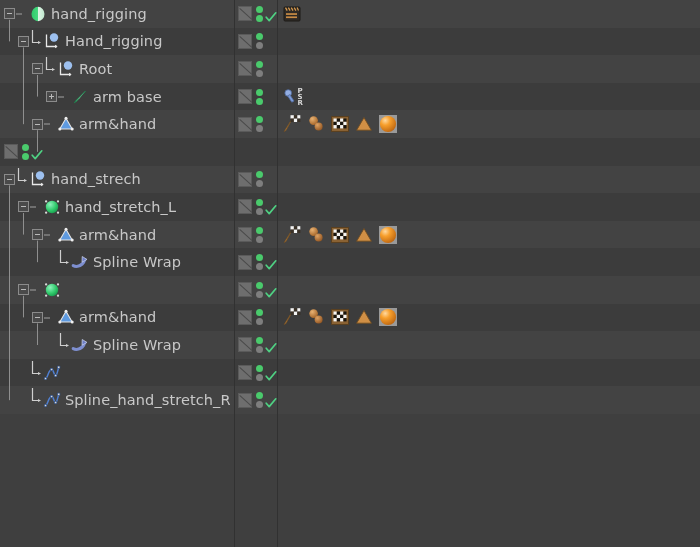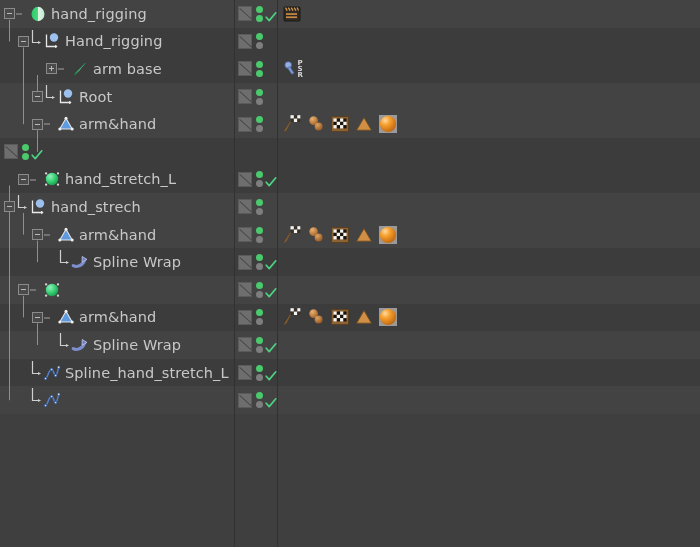--- a/index.html
+++ b/index.html
@@ -290,55 +290,20 @@
           <div class="dots">
             <div class="dot"></div>
             <div class="dot off"></div>
           </div>
           <span class="check hidden"><svg width="12" height="12" viewBox="0 0 12 12">
               <path d="M1.2 6.2 L4.2 9.6 L10.8 1.8" stroke="#4fd183" stroke-width="1.7" fill="none" stroke-linecap="round" stroke-linejoin="round"></path>
             </svg></span>
         </div>
         <div class="tag-col"></div>
       </div>
-      <div class="row even">
-        <div class="name-col">
-          <div class="indent" style="flex: 0 0 46px;"></div>
-          <div class="expander plus"></div>
-          <div class="hook"><svg width="12" height="28" viewBox="0 0 12 28">
-              <path d="M0 14 L6 14" stroke="#9a9a9a" stroke-width="1.1" fill="none"></path>
-            </svg></div>
-          <span class="obj-icon">
-            <svg width="18" height="18" viewBox="0 0 18 18">
-              <path d="M14.5 3 L5 12.5 L3.3 14.8 L5.6 13.2 Z" fill="#49cf84" stroke="#1f7a4c" stroke-width="0.9" stroke-linejoin="round"></path>
-              <path d="M14.5 3 L8.6 10.3 L5.2 13.1 Z" fill="#b6f0ce" opacity="0.55"></path>
-            </svg>
-          </span>
-          <span class="obj-label">arm base</span>
-        </div>
-        <div class="vis-col">
-          <div class="vis-square"></div>
-          <div class="dots">
-            <div class="dot"></div>
-            <div class="dot"></div>
-          </div>
-          <span class="check hidden"><svg width="12" height="12" viewBox="0 0 12 12">
-              <path d="M1.2 6.2 L4.2 9.6 L10.8 1.8" stroke="#4fd183" stroke-width="1.7" fill="none" stroke-linecap="round" stroke-linejoin="round"></path>
-            </svg></span>
-        </div>
-        <div class="tag-col">
-          <span class="tag">
-            <svg width="20" height="20" viewBox="0 0 20 20">
-              <circle cx="6.2" cy="6.0" r="3.3" fill="#93aee2" stroke="#4f6a9e" stroke-width="0.8"></circle>
-              <path d="M7.8 7.6 L12.0 14.0 L9.8 15.2 L5.6 8.9 Z" fill="#7e9bd6" stroke="#4f6a9e" stroke-width="0.8" stroke-linejoin="round"></path>
-            </svg>
-            <span class="psr-letters">P<br>S<br>R</span>
-          </span>
-        </div>
-      </div>
       <div class="row odd">
         <div class="name-col">
           <div class="indent" style="flex: 0 0 32px;"></div>
           <div class="expander"></div>
           <div class="hook"><svg width="12" height="28" viewBox="0 0 12 28">
               <path d="M2.5 2 L2.5 14.5 L9 14.5" stroke="#cfcfcf" stroke-width="1.2" fill="none"></path>
               <path d="M8 12.9 L11 14.5 L8 16.1 Z" fill="#cfcfcf"></path>
             </svg></div>
           <span class="obj-icon">
             <svg width="18" height="18" viewBox="0 0 18 18">
@@ -353,20 +318,55 @@
           <div class="vis-square"></div>
           <div class="dots">
             <div class="dot"></div>
             <div class="dot off"></div>
           </div>
           <span class="check hidden"><svg width="12" height="12" viewBox="0 0 12 12">
               <path d="M1.2 6.2 L4.2 9.6 L10.8 1.8" stroke="#4fd183" stroke-width="1.7" fill="none" stroke-linecap="round" stroke-linejoin="round"></path>
             </svg></span>
         </div>
         <div class="tag-col"></div>
+      </div>
+      <div class="row even">
+        <div class="name-col">
+          <div class="indent" style="flex: 0 0 46px;"></div>
+          <div class="expander plus"></div>
+          <div class="hook"><svg width="12" height="28" viewBox="0 0 12 28">
+              <path d="M0 14 L6 14" stroke="#9a9a9a" stroke-width="1.1" fill="none"></path>
+            </svg></div>
+          <span class="obj-icon">
+            <svg width="18" height="18" viewBox="0 0 18 18">
+              <path d="M14.5 3 L5 12.5 L3.3 14.8 L5.6 13.2 Z" fill="#49cf84" stroke="#1f7a4c" stroke-width="0.9" stroke-linejoin="round"></path>
+              <path d="M14.5 3 L8.6 10.3 L5.2 13.1 Z" fill="#b6f0ce" opacity="0.55"></path>
+            </svg>
+          </span>
+          <span class="obj-label">arm base</span>
+        </div>
+        <div class="vis-col">
+          <div class="vis-square"></div>
+          <div class="dots">
+            <div class="dot"></div>
+            <div class="dot"></div>
+          </div>
+          <span class="check hidden"><svg width="12" height="12" viewBox="0 0 12 12">
+              <path d="M1.2 6.2 L4.2 9.6 L10.8 1.8" stroke="#4fd183" stroke-width="1.7" fill="none" stroke-linecap="round" stroke-linejoin="round"></path>
+            </svg></span>
+        </div>
+        <div class="tag-col">
+          <span class="tag">
+            <svg width="20" height="20" viewBox="0 0 20 20">
+              <circle cx="6.2" cy="6.0" r="3.3" fill="#93aee2" stroke="#4f6a9e" stroke-width="0.8"></circle>
+              <path d="M7.8 7.6 L12.0 14.0 L9.8 15.2 L5.6 8.9 Z" fill="#7e9bd6" stroke="#4f6a9e" stroke-width="0.8" stroke-linejoin="round"></path>
+            </svg>
+            <span class="psr-letters">P<br>S<br>R</span>
+          </span>
+        </div>
       </div>
       <div class="row odd">
         <div class="name-col">
           <div class="indent" style="flex: 0 0 32px;"></div>
           <div class="expander"></div>
           <div class="hook"><svg width="12" height="28" viewBox="0 0 12 28">
               <path d="M0 14 L6 14" stroke="#9a9a9a" stroke-width="1.1" fill="none"></path>
             </svg></div>
           <span class="obj-icon">
             <svg width="18" height="18" viewBox="0 0 18 18">
@@ -463,20 +463,49 @@
           <div class="dots">
             <div class="dot"></div>
             <div class="dot"></div>
           </div>
           <span class="check"><svg width="12" height="12" viewBox="0 0 12 12">
               <path d="M1.2 6.2 L4.2 9.6 L10.8 1.8" stroke="#4fd183" stroke-width="1.7" fill="none" stroke-linecap="round" stroke-linejoin="round"></path>
             </svg></span>
         </div>
         <div class="tag-col"></div>
       </div>
+      <div class="row odd">
+        <div class="name-col">
+          <div class="indent" style="flex: 0 0 4px;"></div>
+          <div class="expander"></div>
+          <div class="hook"><svg width="12" height="28" viewBox="0 0 12 28">
+              <path d="M2.5 2 L2.5 14.5 L9 14.5" stroke="#cfcfcf" stroke-width="1.2" fill="none"></path>
+              <path d="M8 12.9 L11 14.5 L8 16.1 Z" fill="#cfcfcf"></path>
+            </svg></div>
+          <span class="obj-icon">
+            <svg width="18" height="18" viewBox="0 0 18 18">
+              <circle cx="11" cy="5.5" r="4.2" fill="#9dc0ef"></circle>
+              <path d="M3.5 2.5 L3.5 14.5 L14 14.5" stroke="#e9e9e9" stroke-width="1.3" fill="none"></path>
+              <path d="M12 12.7 L14.6 14.5 L12 16.3 Z" fill="#e9e9e9"></path>
+            </svg>
+          </span>
+          <span class="obj-label">hand_strech</span>
+        </div>
+        <div class="vis-col">
+          <div class="vis-square"></div>
+          <div class="dots">
+            <div class="dot"></div>
+            <div class="dot off"></div>
+          </div>
+          <span class="check hidden"><svg width="12" height="12" viewBox="0 0 12 12">
+              <path d="M1.2 6.2 L4.2 9.6 L10.8 1.8" stroke="#4fd183" stroke-width="1.7" fill="none" stroke-linecap="round" stroke-linejoin="round"></path>
+            </svg></span>
+        </div>
+        <div class="tag-col"></div>
+      </div>
       <div class="row even">
         <div class="name-col">
           <div class="indent" style="flex: 0 0 18px;"></div>
           <div class="expander"></div>
           <div class="hook"><svg width="12" height="28" viewBox="0 0 12 28">
               <path d="M0 14 L6 14" stroke="#9a9a9a" stroke-width="1.1" fill="none"></path>
             </svg></div>
           <span class="obj-icon">
             <svg width="18" height="18" viewBox="0 0 18 18">
               <defs>
@@ -495,49 +524,20 @@
           </span>
           <span class="obj-label">hand_stretch_L</span>
         </div>
         <div class="vis-col">
           <div class="vis-square"></div>
           <div class="dots">
             <div class="dot"></div>
             <div class="dot off"></div>
           </div>
           <span class="check"><svg width="12" height="12" viewBox="0 0 12 12">
-              <path d="M1.2 6.2 L4.2 9.6 L10.8 1.8" stroke="#4fd183" stroke-width="1.7" fill="none" stroke-linecap="round" stroke-linejoin="round"></path>
-            </svg></span>
-        </div>
-        <div class="tag-col"></div>
-      </div>
-      <div class="row odd">
-        <div class="name-col">
-          <div class="indent" style="flex: 0 0 4px;"></div>
-          <div class="expander"></div>
-          <div class="hook"><svg width="12" height="28" viewBox="0 0 12 28">
-              <path d="M2.5 2 L2.5 14.5 L9 14.5" stroke="#cfcfcf" stroke-width="1.2" fill="none"></path>
-              <path d="M8 12.9 L11 14.5 L8 16.1 Z" fill="#cfcfcf"></path>
-            </svg></div>
-          <span class="obj-icon">
-            <svg width="18" height="18" viewBox="0 0 18 18">
-              <circle cx="11" cy="5.5" r="4.2" fill="#9dc0ef"></circle>
-              <path d="M3.5 2.5 L3.5 14.5 L14 14.5" stroke="#e9e9e9" stroke-width="1.3" fill="none"></path>
-              <path d="M12 12.7 L14.6 14.5 L12 16.3 Z" fill="#e9e9e9"></path>
-            </svg>
-          </span>
-          <span class="obj-label">hand_strech</span>
-        </div>
-        <div class="vis-col">
-          <div class="vis-square"></div>
-          <div class="dots">
-            <div class="dot"></div>
-            <div class="dot off"></div>
-          </div>
-          <span class="check hidden"><svg width="12" height="12" viewBox="0 0 12 12">
               <path d="M1.2 6.2 L4.2 9.6 L10.8 1.8" stroke="#4fd183" stroke-width="1.7" fill="none" stroke-linecap="round" stroke-linejoin="round"></path>
             </svg></span>
         </div>
         <div class="tag-col"></div>
       </div>
       <div class="row odd">
         <div class="name-col">
           <div class="indent" style="flex: 0 0 32px;"></div>
           <div class="expander"></div>
           <div class="hook"><svg width="12" height="28" viewBox="0 0 12 28">
@@ -830,21 +830,20 @@
             </svg></div>
           <span class="obj-icon">
             <svg width="18" height="18" viewBox="0 0 18 18">
               <path d="M2.5 14.5 C4.8 14.5 5.4 5.5 8.6 5.5 C11.0 5.5 10.6 11.5 12.6 11.5 C14.2 11.5 14.6 6.2 15.8 3.2" stroke="#4f7fd1" stroke-width="1.5" fill="none"></path>
               <rect x="1.4" y="13.4" width="2.3" height="2.3" fill="#dcdcdc" stroke="#2d4f86" stroke-width="0.6"></rect>
               <rect x="7.5" y="4.4" width="2.3" height="2.3" fill="#dcdcdc" stroke="#2d4f86" stroke-width="0.6"></rect>
               <rect x="11.5" y="10.4" width="2.3" height="2.3" fill="#dcdcdc" stroke="#2d4f86" stroke-width="0.6"></rect>
               <rect x="14.6" y="2.1" width="2.3" height="2.3" fill="#dcdcdc" stroke="#2d4f86" stroke-width="0.6"></rect>
             </svg>
           </span>
-          <span class="obj-label">Spline_hand_stretch_L</span>
         </div>
         <div class="vis-col">
           <div class="vis-square"></div>
           <div class="dots">
             <div class="dot"></div>
             <div class="dot off"></div>
           </div>
           <span class="check"><svg width="12" height="12" viewBox="0 0 12 12">
               <path d="M1.2 6.2 L4.2 9.6 L10.8 1.8" stroke="#4fd183" stroke-width="1.7" fill="none" stroke-linecap="round" stroke-linejoin="round"></path>
             </svg></span>
@@ -861,20 +860,21 @@
             </svg></div>
           <span class="obj-icon">
             <svg width="18" height="18" viewBox="0 0 18 18">
               <path d="M2.5 14.5 C4.8 14.5 5.4 5.5 8.6 5.5 C11.0 5.5 10.6 11.5 12.6 11.5 C14.2 11.5 14.6 6.2 15.8 3.2" stroke="#4f7fd1" stroke-width="1.5" fill="none"></path>
               <rect x="1.4" y="13.4" width="2.3" height="2.3" fill="#dcdcdc" stroke="#2d4f86" stroke-width="0.6"></rect>
               <rect x="7.5" y="4.4" width="2.3" height="2.3" fill="#dcdcdc" stroke="#2d4f86" stroke-width="0.6"></rect>
               <rect x="11.5" y="10.4" width="2.3" height="2.3" fill="#dcdcdc" stroke="#2d4f86" stroke-width="0.6"></rect>
               <rect x="14.6" y="2.1" width="2.3" height="2.3" fill="#dcdcdc" stroke="#2d4f86" stroke-width="0.6"></rect>
             </svg>
           </span>
+          <span class="obj-label">Spline_hand_stretch_R</span>
         </div>
         <div class="vis-col">
           <div class="vis-square"></div>
           <div class="dots">
             <div class="dot"></div>
             <div class="dot off"></div>
           </div>
           <span class="check"><svg width="12" height="12" viewBox="0 0 12 12">
               <path d="M1.2 6.2 L4.2 9.6 L10.8 1.8" stroke="#4fd183" stroke-width="1.7" fill="none" stroke-linecap="round" stroke-linejoin="round"></path>
             </svg></span>

